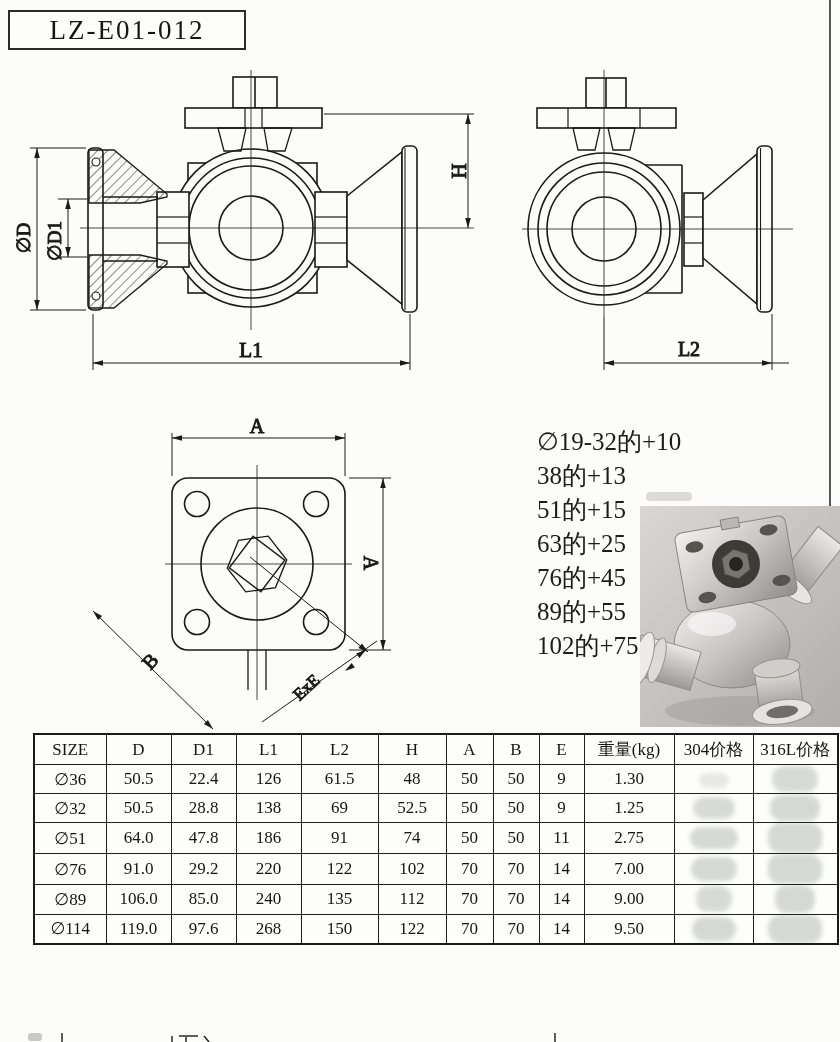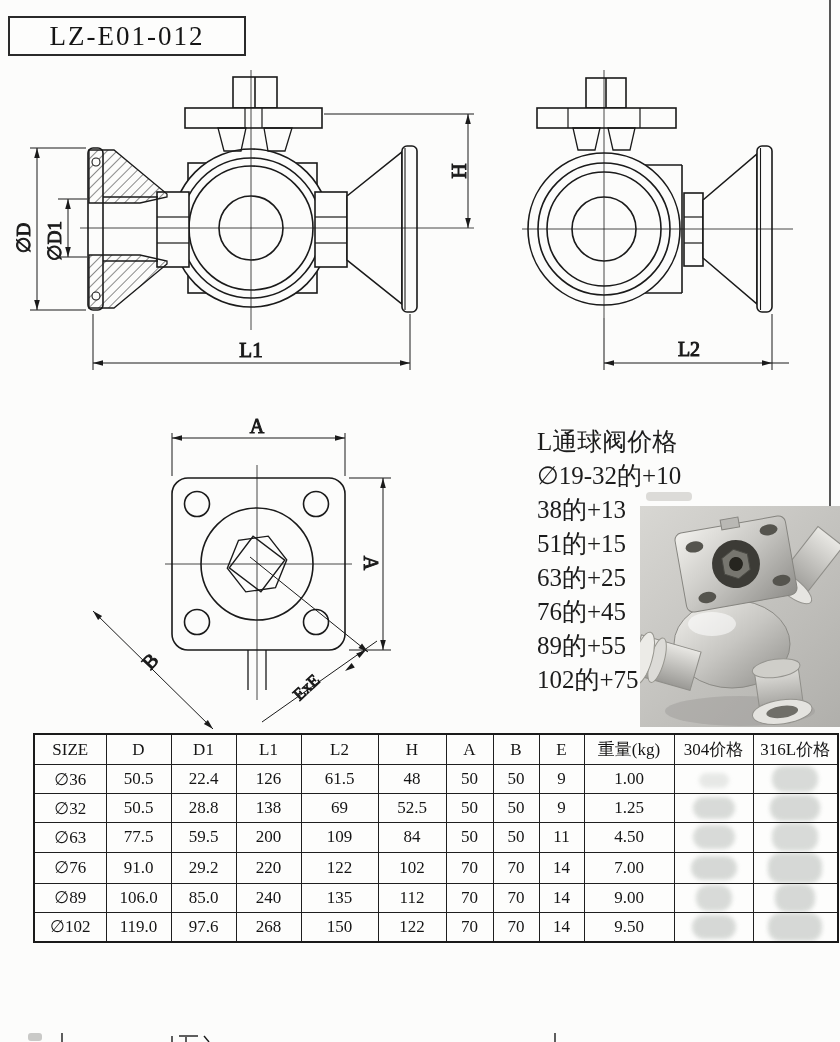--- a/index.html
+++ b/index.html
@@ -5,21 +5,21 @@
   html,body{margin:0;padding:0;}
   body{
     width:840px;height:1042px;position:relative;overflow:hidden;
     background:#fcfcfb;
     font-family:"Liberation Serif","DejaVu Serif",serif;
     color:#151515;
   }
   .abs{position:absolute;}
   
   #title-box{
-    left:8px;top:16px;width:234px;height:36px;
+    left:8px;top:10px;width:234px;height:36px;
     border:2px solid #2a2a2a;
     display:flex;align-items:center;justify-content:center;
     font-size:27px;letter-spacing:2px;background:#fdfdfc;
   }
   
   #margin-line{left:829px;top:0;width:2px;height:507px;background:#565656;}
   
   #price-note{left:537px;top:425px;width:290px;font-size:25px;line-height:34px;color:#1c1c1c;}
   #price-note div{height:34px;white-space:nowrap;}
   
@@ -232,21 +232,20 @@
     <line x1="62" y1="1033" x2="62" y2="1042"></line>
     <line x1="555" y1="1033" x2="555" y2="1042"></line>
     <line x1="172" y1="1036" x2="172" y2="1042"></line>
     <line x1="179" y1="1036" x2="198" y2="1036"></line>
     <line x1="186" y1="1037" x2="186" y2="1042"></line>
     <line x1="204" y1="1036" x2="209" y2="1042"></line>
   </g>
 </svg>
 
 <div id="price-note" class="abs">
-  <div>L通球阀价格</div>
   <div>∅19-32的+10</div>
   <div>38的+13</div>
   <div>51的+15</div>
   <div>63的+25</div>
   <div>76的+45</div>
   <div>89的+55</div>
   <div>102的+75</div>
 </div>
 
 <div id="photo-smudge" class="abs"></div>
@@ -336,51 +335,51 @@
         <tr>
           <td>∅36</td>
           <td>50.5</td>
           <td>22.4</td>
           <td>126</td>
           <td>61.5</td>
           <td>48</td>
           <td>50</td>
           <td>50</td>
           <td>9</td>
-          <td>1.00</td>
+          <td>1.30</td>
           <td><div class="blob" style="width: 30px; height: 15px; opacity: 0.5;"></div></td>
           <td><div class="blob" style="width: 46px; height: 26px; opacity: 0.85;"></div></td>
         </tr>
         <tr>
           <td>∅32</td>
           <td>50.5</td>
           <td>28.8</td>
           <td>138</td>
           <td>69</td>
           <td>52.5</td>
           <td>50</td>
           <td>50</td>
           <td>9</td>
           <td>1.25</td>
           <td><div class="blob" style="width: 42px; height: 22px; opacity: 0.85;"></div></td>
           <td><div class="blob" style="width: 50px; height: 26px; opacity: 0.9;"></div></td>
         </tr>
         <tr>
-          <td>∅63</td>
-          <td>77.5</td>
-          <td>59.5</td>
-          <td>200</td>
-          <td>109</td>
-          <td>84</td>
+          <td>∅51</td>
+          <td>64.0</td>
+          <td>47.8</td>
+          <td>186</td>
+          <td>91</td>
+          <td>74</td>
           <td>50</td>
           <td>50</td>
           <td>11</td>
-          <td>4.50</td>
-          <td><div class="blob" style="width: 42px; height: 24px; opacity: 0.85;"></div></td>
-          <td><div class="blob" style="width: 46px; height: 28px; opacity: 0.85;"></div></td>
+          <td>2.75</td>
+          <td><div class="blob" style="width: 48px; height: 22px; opacity: 0.9;"></div></td>
+          <td><div class="blob" style="width: 54px; height: 30px; opacity: 0.9;"></div></td>
         </tr>
         <tr>
           <td>∅76</td>
           <td>91.0</td>
           <td>29.2</td>
           <td>220</td>
           <td>122</td>
           <td>102</td>
           <td>70</td>
           <td>70</td>
@@ -397,21 +396,21 @@
           <td>135</td>
           <td>112</td>
           <td>70</td>
           <td>70</td>
           <td>14</td>
           <td>9.00</td>
           <td><div class="blob" style="width: 36px; height: 26px; opacity: 0.85;"></div></td>
           <td><div class="blob" style="width: 40px; height: 28px; opacity: 0.9;"></div></td>
         </tr>
         <tr>
-          <td>∅102</td>
+          <td>∅114</td>
           <td>119.0</td>
           <td>97.6</td>
           <td>268</td>
           <td>150</td>
           <td>122</td>
           <td>70</td>
           <td>70</td>
           <td>14</td>
           <td>9.50</td>
           <td><div class="blob" style="width: 44px; height: 24px; opacity: 0.9;"></div></td>

